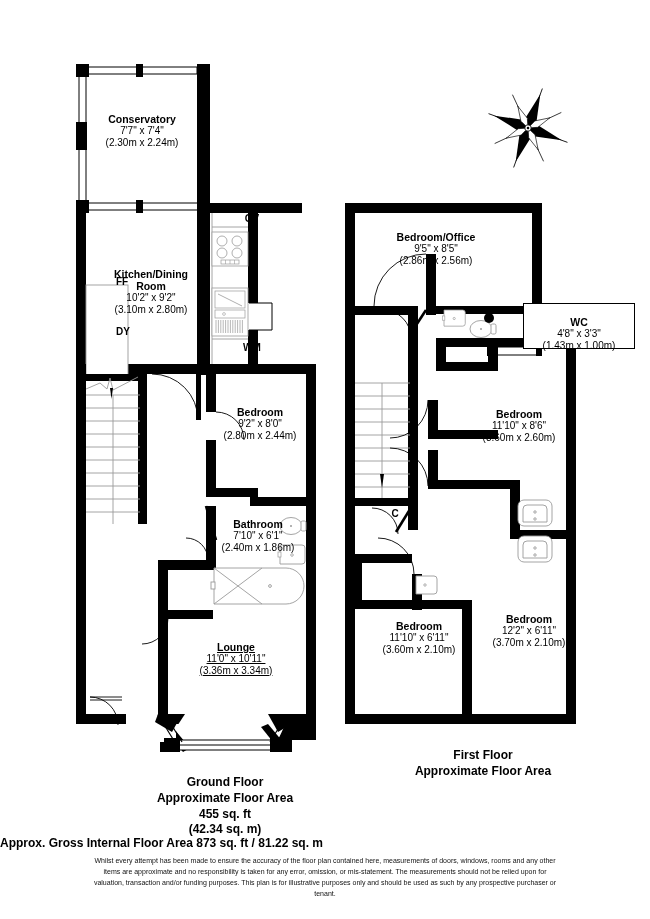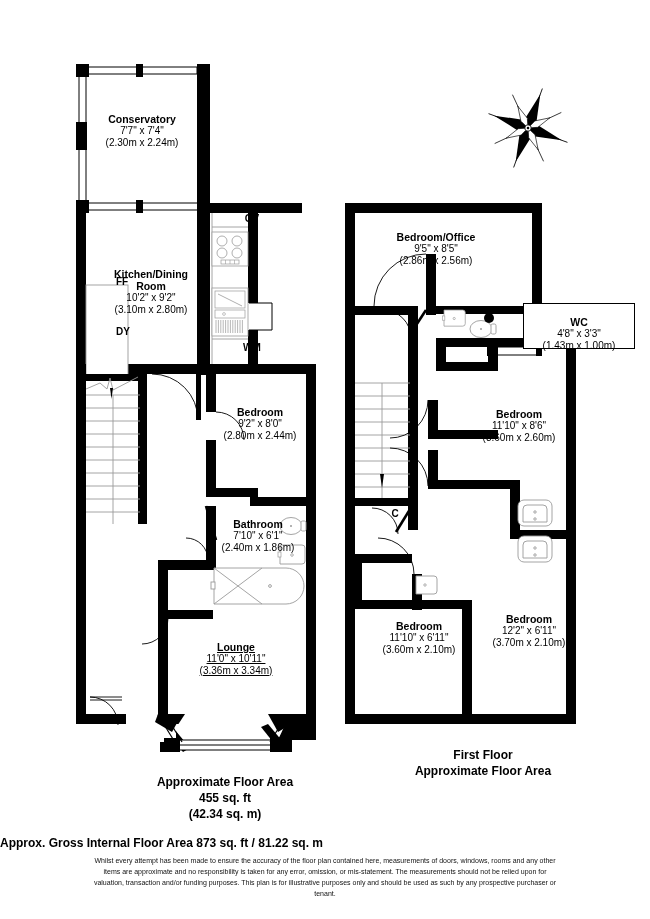--- a/index.html
+++ b/index.html
@@ -367,20 +367,21 @@
   <div class="room-dim">(2.40m x 1.86m)</div>
 </div>
 
 <div class="txt" style="left:177px;top:641px;width:118px;text-decoration:underline;">
   <div class="room-name">Lounge</div>
   <div class="room-dim">11'0" x 10'11"</div>
   <div class="room-dim">(3.36m x 3.34m)</div>
 </div>
 
 <div class="floor-block" style="left:130px;top:775px;width:190px;">
+  <div>Ground Floor</div>
   <div>Approximate Floor Area</div>
   <div>455 sq. ft</div>
   <div>(42.34 sq. m)</div>
 </div>
 
 <div class="txt" style="left:374px;top:231px;width:124px;">
   <div class="room-name">Bedroom/Office</div>
   <div class="room-dim">9'5" x 8'5"</div>
   <div class="room-dim">(2.86m x 2.56m)</div>
 </div>

